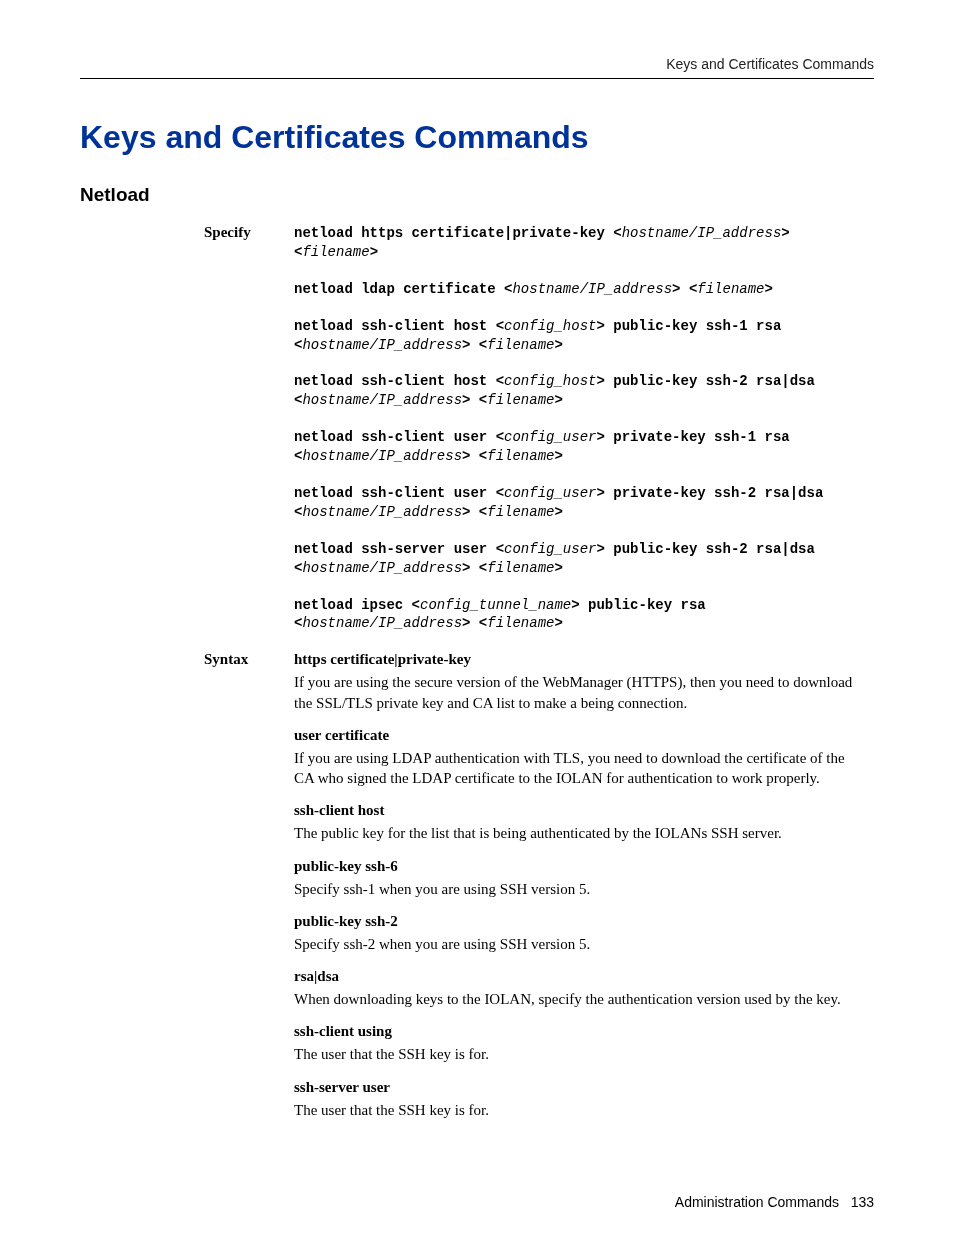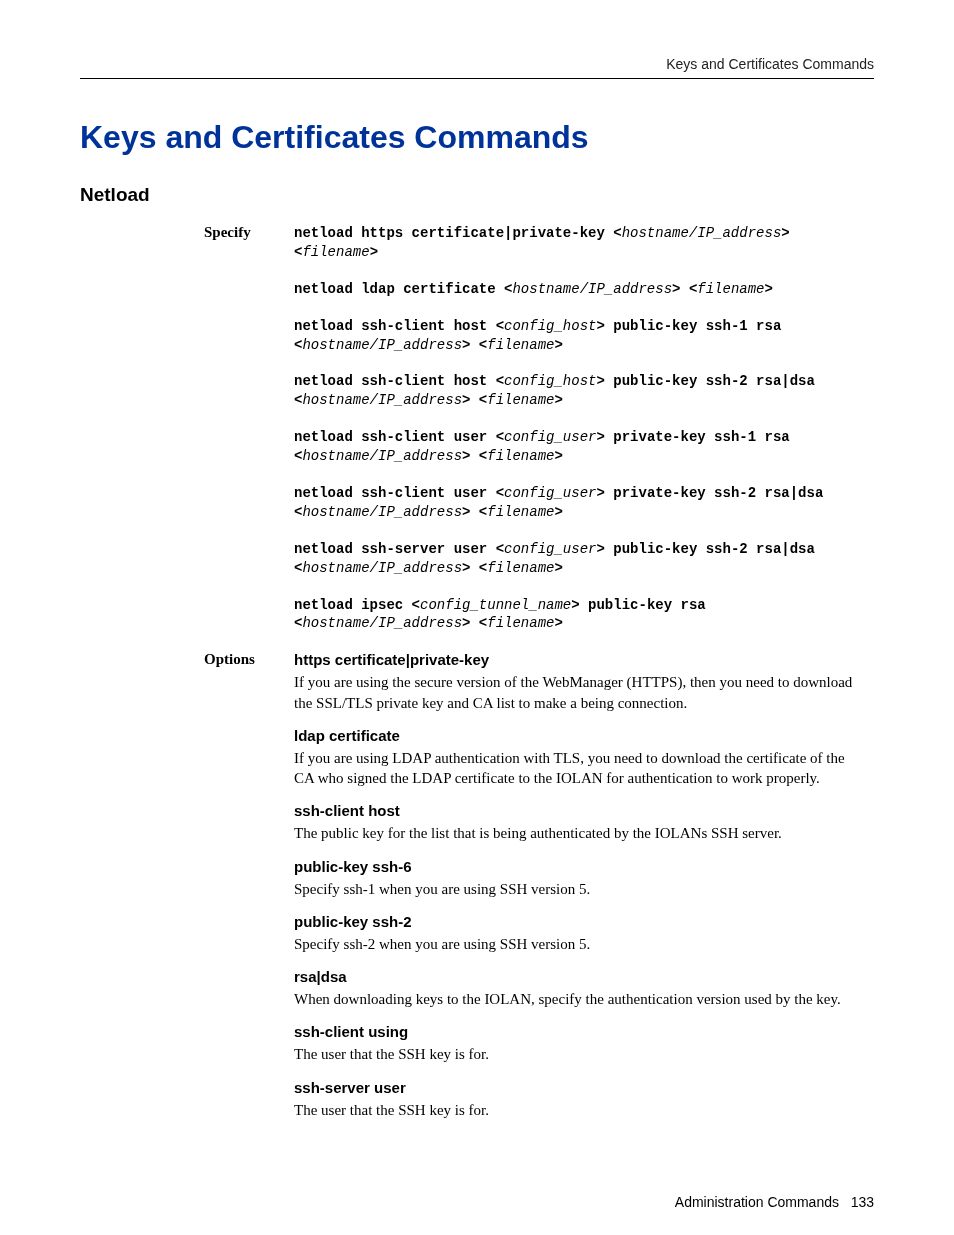--- a/index.html
+++ b/index.html
@@ -62,21 +62,21 @@
     line-height: 1.35;
     margin-bottom: 18px;
     white-space: nowrap;
   }
   .syntax-block .var {
     font-style: italic;
     font-weight: normal;
   }
   .opt-label {
     font-weight: bold;
-    font-family: Liberation Sans, sans-serif;
+    font-family: Liberation Serif, serif;
     margin: 0 0 4px 0;
   }
   .opt-body {
     margin: 0 0 14px 0;
     line-height: 1.35;
   }
   .footer {
     position: relative;
     margin-top: 60px;
     text-align: right;
@@ -102,25 +102,25 @@
           <div class="syntax-block"><span>netload ldap certificate &lt;</span><span class="var">hostname/IP_address</span><span>&gt; &lt;</span><span class="var">filename</span><span>&gt;</span></div>
           <div class="syntax-block"><span>netload ssh-client host &lt;</span><span class="var">config_host</span><span>&gt; public-key ssh-1 rsa</span><br><span> &lt;</span><span class="var">hostname/IP_address</span><span>&gt; &lt;</span><span class="var">filename</span><span>&gt;</span></div>
           <div class="syntax-block"><span>netload ssh-client host &lt;</span><span class="var">config_host</span><span>&gt; public-key ssh-2 rsa|dsa</span><br><span> &lt;</span><span class="var">hostname/IP_address</span><span>&gt; &lt;</span><span class="var">filename</span><span>&gt;</span></div>
           <div class="syntax-block"><span>netload ssh-client user &lt;</span><span class="var">config_user</span><span>&gt; private-key ssh-1 rsa</span><br><span> &lt;</span><span class="var">hostname/IP_address</span><span>&gt; &lt;</span><span class="var">filename</span><span>&gt;</span></div>
           <div class="syntax-block"><span>netload ssh-client user &lt;</span><span class="var">config_user</span><span>&gt; private-key ssh-2 rsa|dsa</span><br><span> &lt;</span><span class="var">hostname/IP_address</span><span>&gt; &lt;</span><span class="var">filename</span><span>&gt;</span></div>
           <div class="syntax-block"><span>netload ssh-server user &lt;</span><span class="var">config_user</span><span>&gt; public-key ssh-2 rsa|dsa</span><br><span> &lt;</span><span class="var">hostname/IP_address</span><span>&gt; &lt;</span><span class="var">filename</span><span>&gt;</span></div>
           <div class="syntax-block"><span>netload ipsec &lt;</span><span class="var">config_tunnel_name</span><span>&gt; public-key rsa</span><br><span> &lt;</span><span class="var">hostname/IP_address</span><span>&gt; &lt;</span><span class="var">filename</span><span>&gt;</span></div>
         </td>
   </tr>
   <tr>
-    <td class="label-col">Options</td>
+    <td class="label-col">Syntax</td>
     <td class="content-col" id="options-cell">
           <p class="opt-label">https certificate|private-key</p>
           <p class="opt-body">If you are using the secure version of the WebManager (HTTPS), then you need to download the SSL/TLS private key and CA list to make a being connection.</p>
-          <p class="opt-label">ldap certificate</p>
+          <p class="opt-label">user certificate</p>
           <p class="opt-body">If you are using LDAP authentication with TLS, you need to download the certificate of the CA who signed the LDAP certificate to the IOLAN for authentication to work properly.</p>
           <p class="opt-label">ssh-client host</p>
           <p class="opt-body">The public key for the list that is being authenticated by the IOLANs SSH server.</p>
           <p class="opt-label">public-key ssh-6</p>
           <p class="opt-body">Specify ssh-1 when you are using SSH version 5.</p>
           <p class="opt-label">public-key ssh-2</p>
           <p class="opt-body">Specify ssh-2 when you are using SSH version 5.</p>
           <p class="opt-label">rsa|dsa</p>
           <p class="opt-body">When downloading keys to the IOLAN, specify the authentication version used by the key.</p>
           <p class="opt-label">ssh-client using</p>

